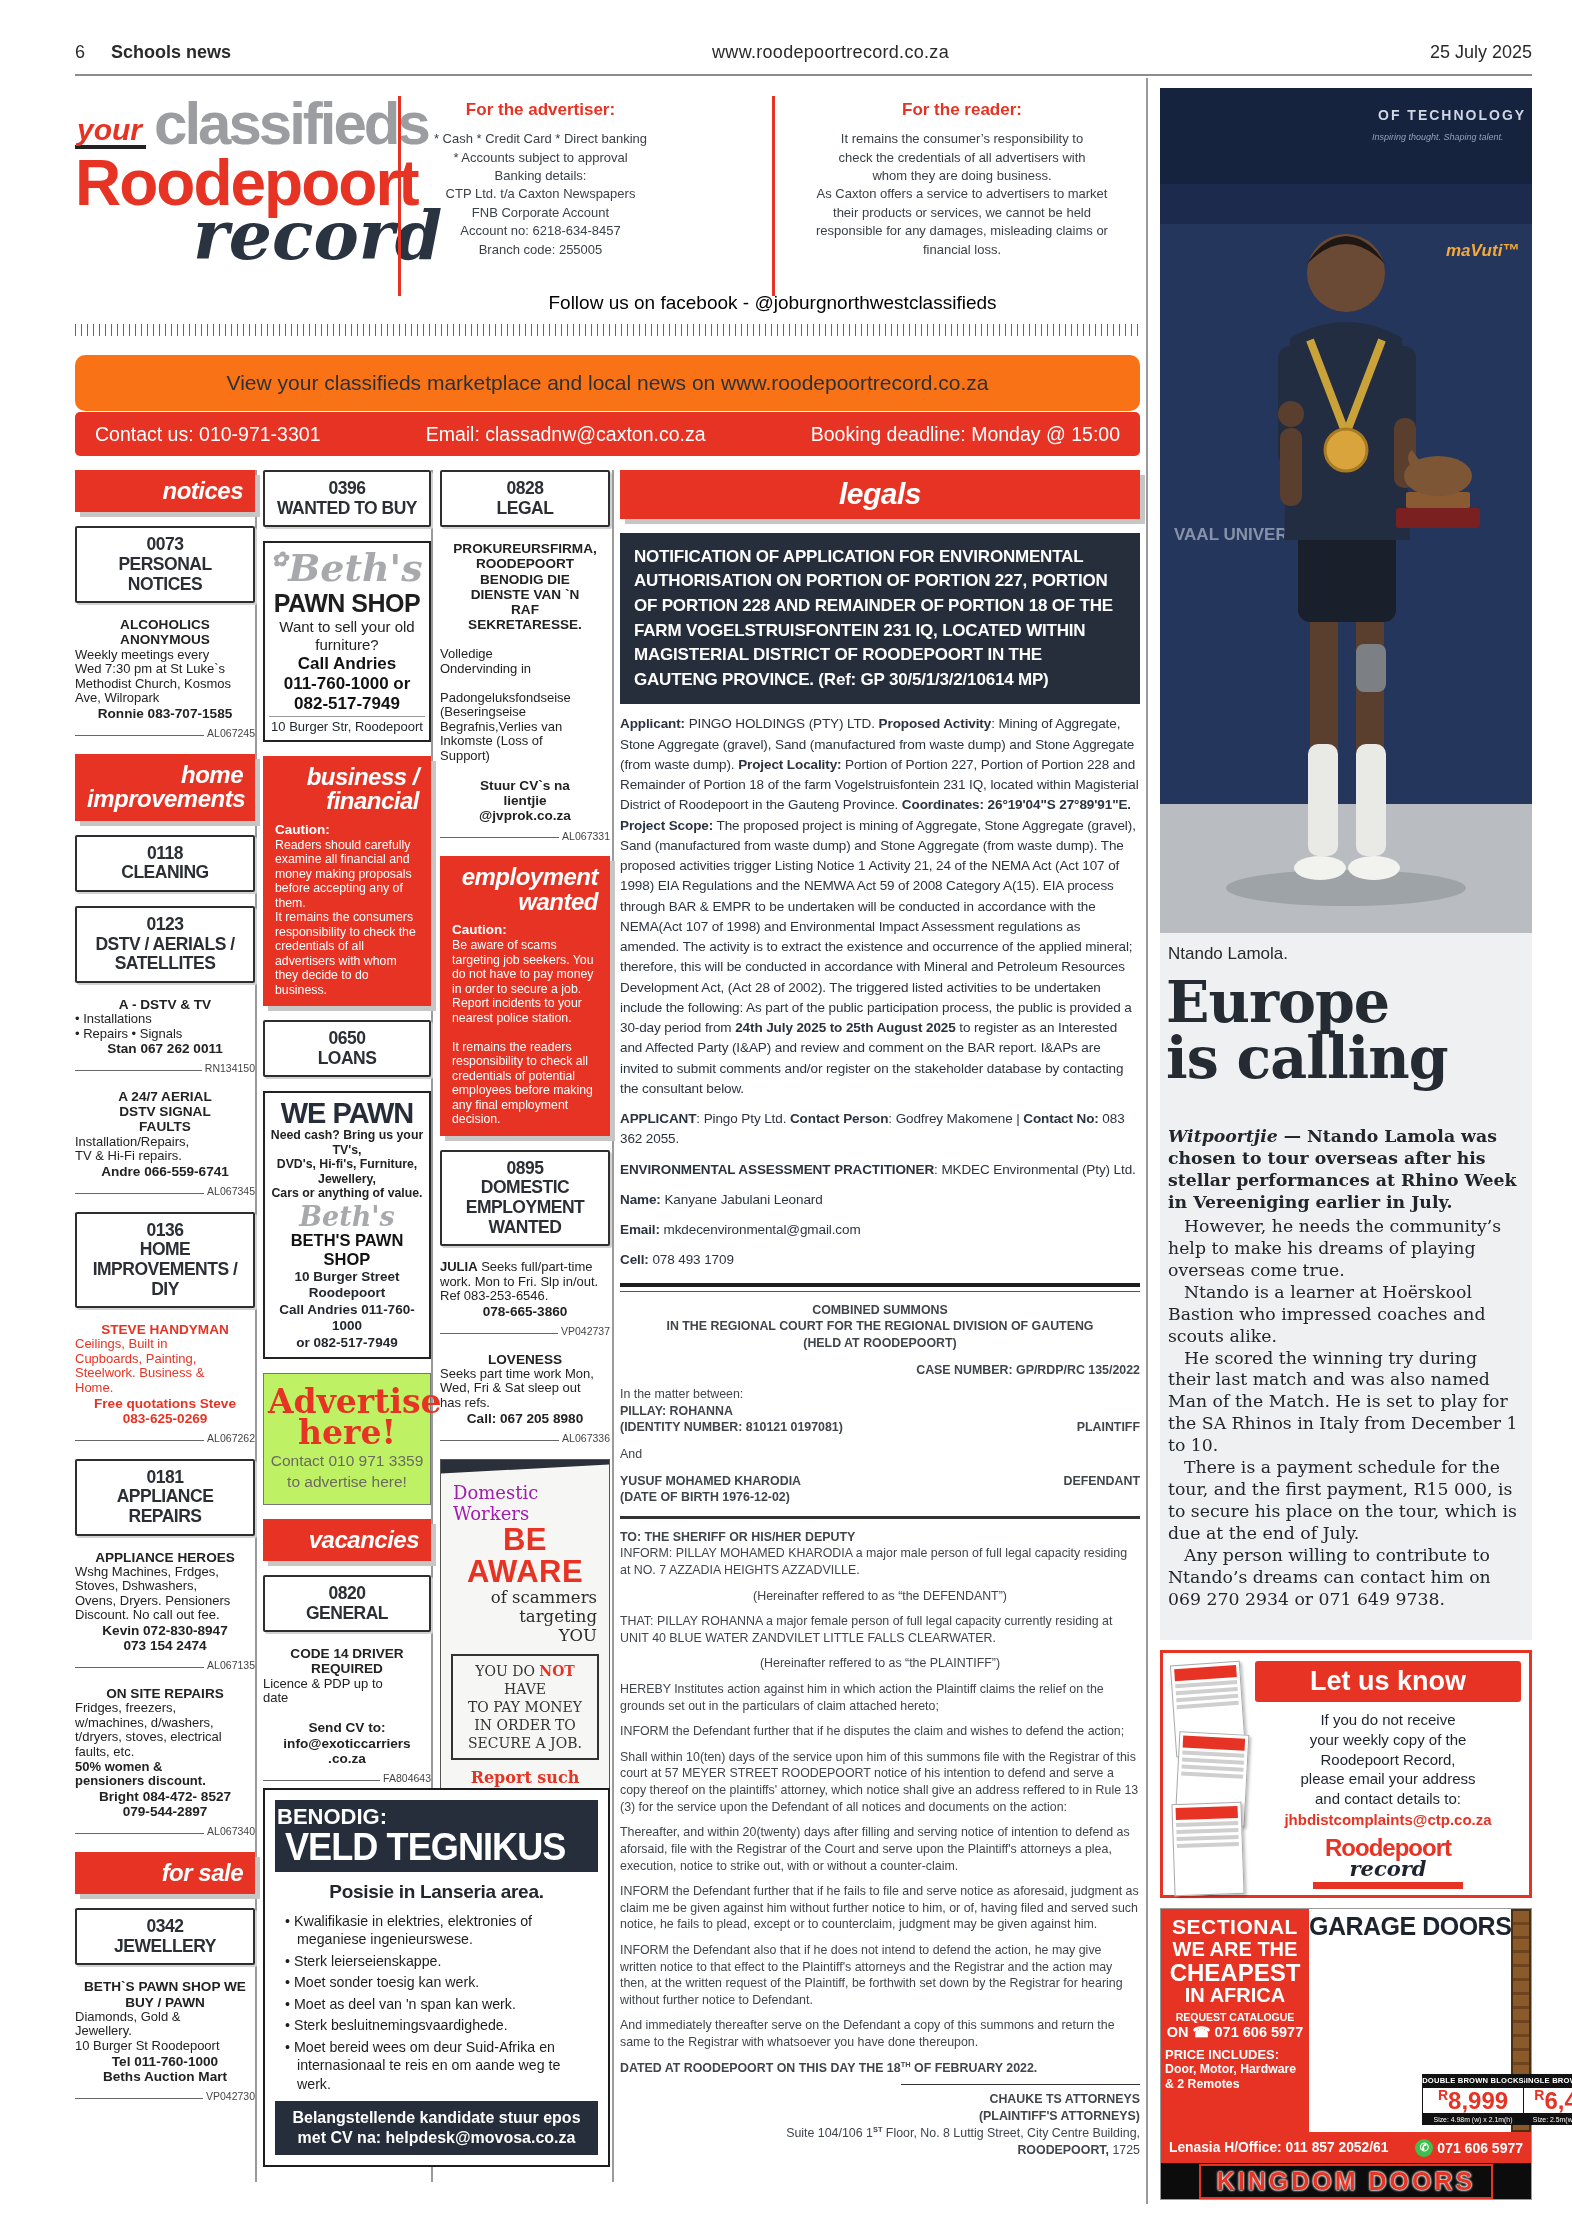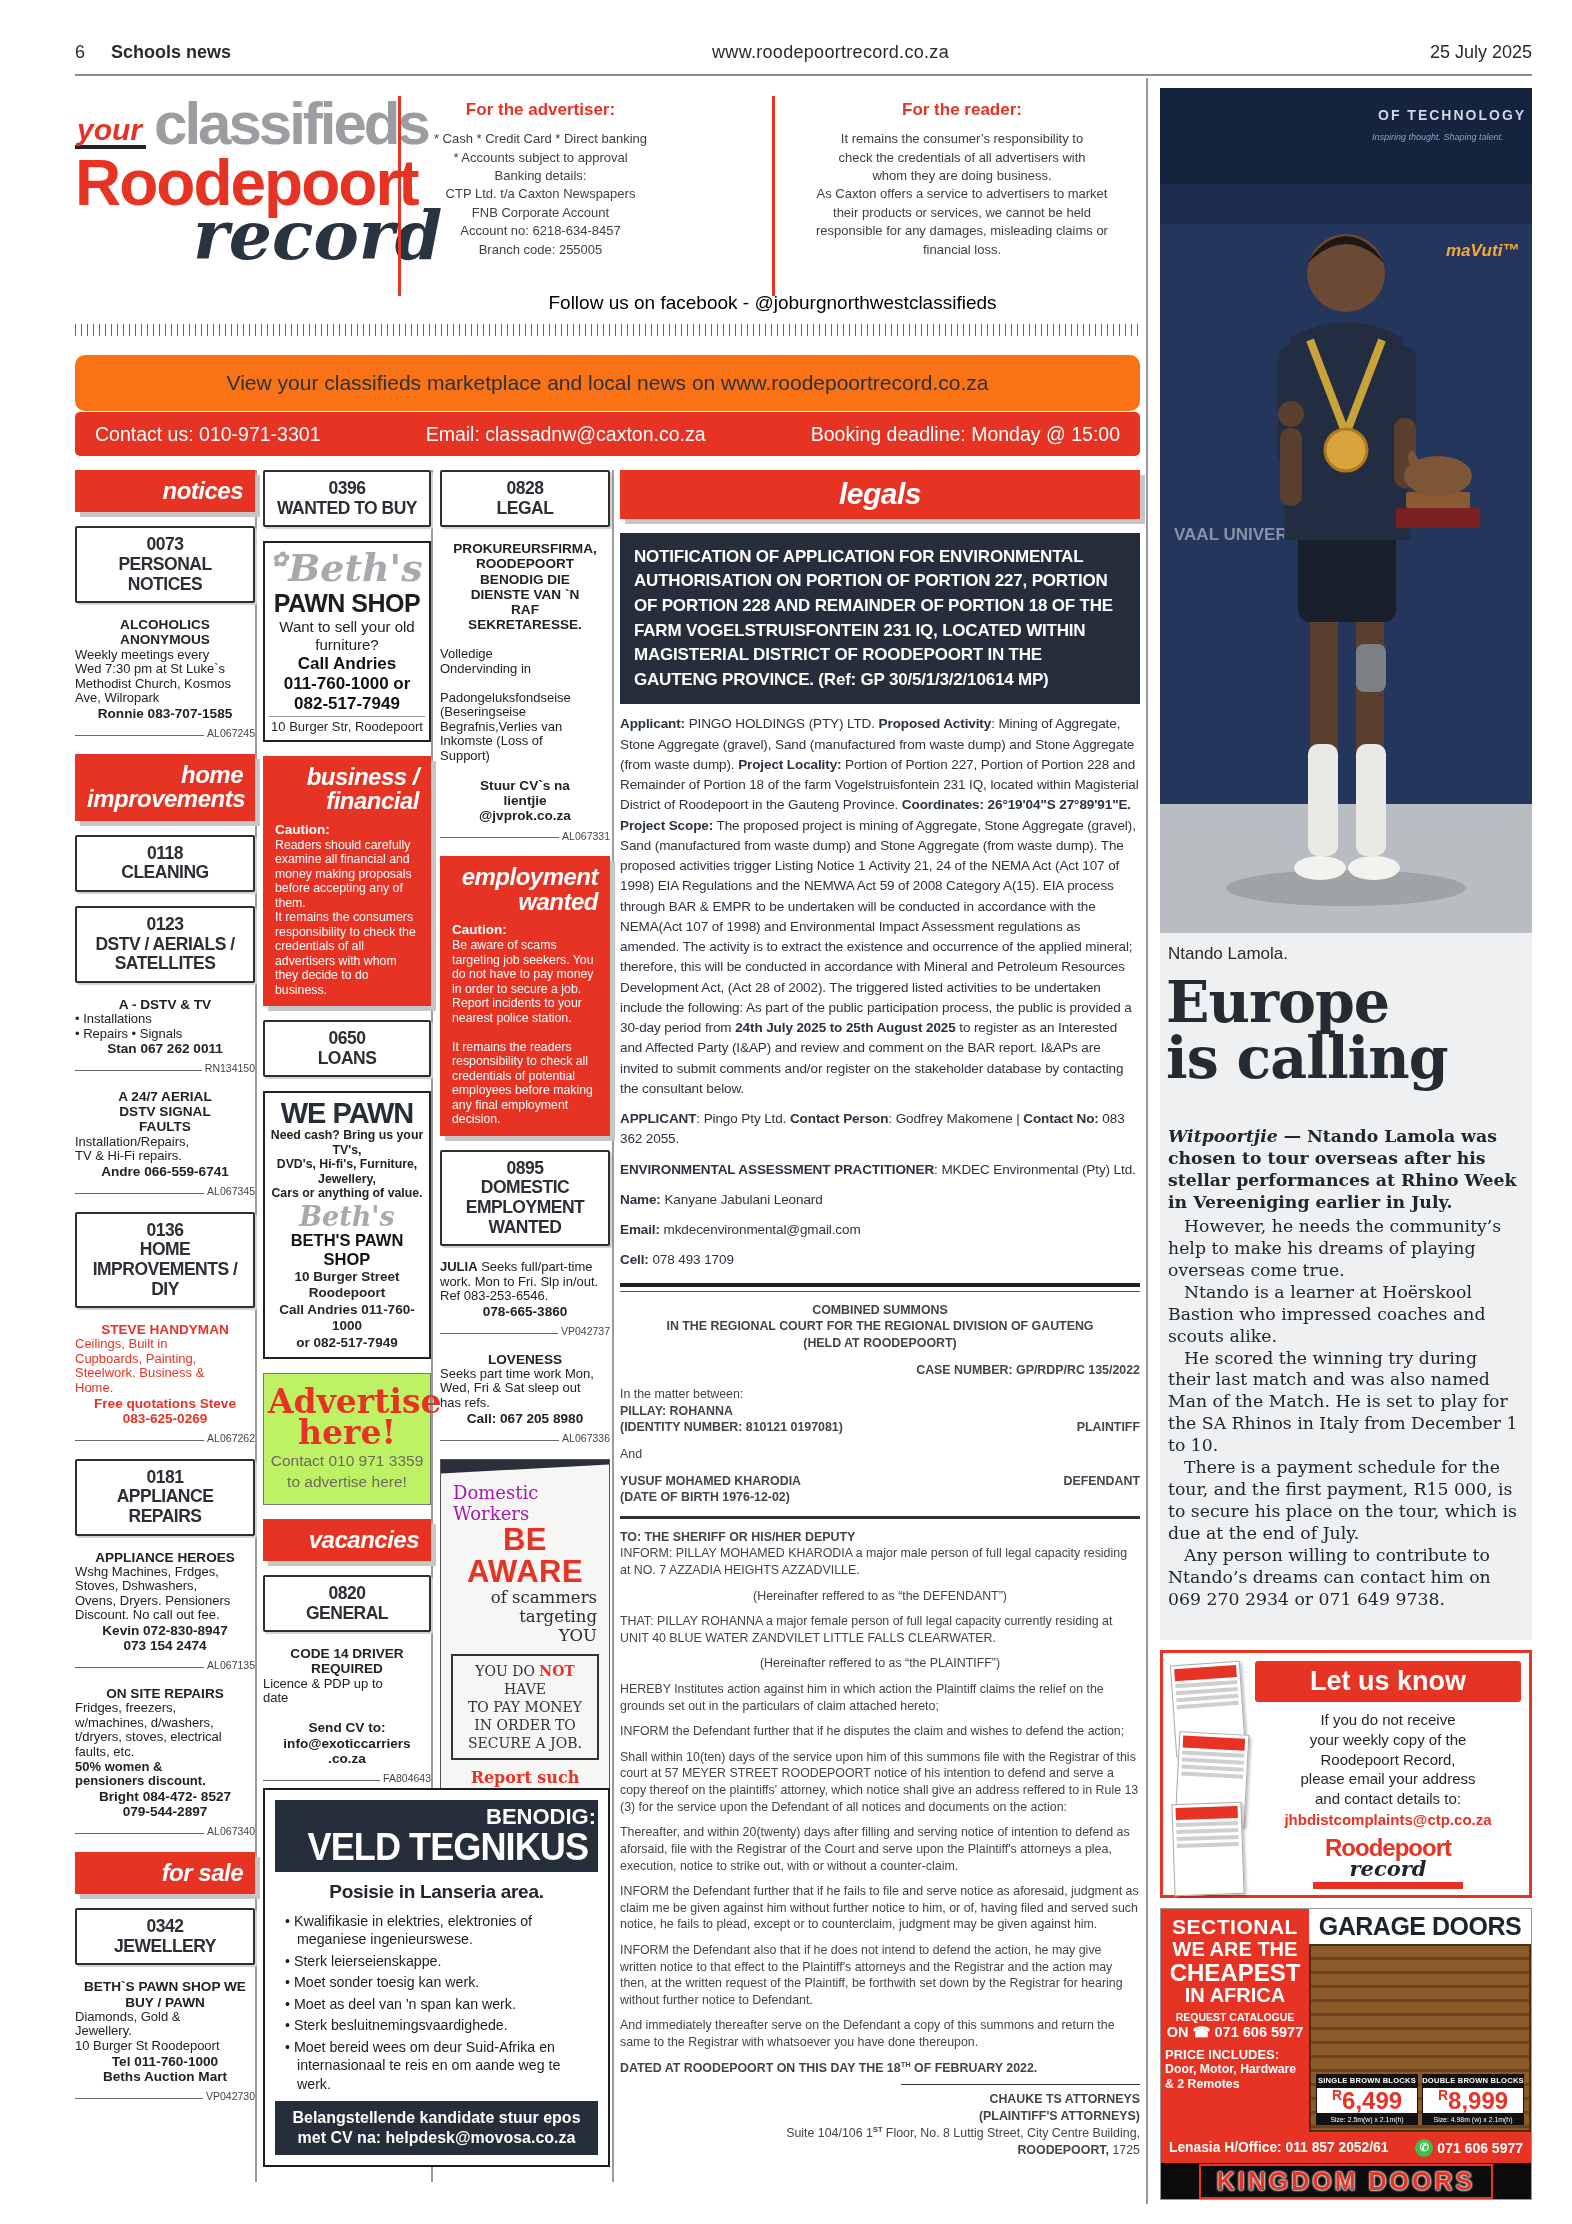--- a/index.html
+++ b/index.html
@@ -102,21 +102,21 @@
   .beaware::before{content:"";position:absolute;top:0;left:0;right:0;height:14px;background:#2a2f3a;clip-path:polygon(0 0,100% 0,100% 35%,0 100%)}
   .beaware::after{content:"";position:absolute;bottom:0;left:0;right:0;height:14px;background:#2a2f3a;clip-path:polygon(0 0,100% 65%,100% 100%,0 100%)}
   .bw-top{font-family:"DejaVu Serif",serif;font-size:18px;color:#a21caf;text-align:left;padding-left:4px}
   .bw-big{font-weight:800;font-size:31px;letter-spacing:.5px;color:var(--red);line-height:1.05}
   .bw-sub{font-family:"DejaVu Serif",serif;font-size:16.5px;color:#2b2b2b;text-align:right;padding-right:4px;line-height:1.15}
   .bw-box{border:2px solid #333;margin:8px 2px;padding:6px 2px;font-family:"DejaVu Serif",serif;font-size:14px;line-height:1.3;color:#333}
   .bw-report{font-family:"DejaVu Serif",serif;font-weight:bold;font-size:16px;color:var(--red);line-height:1.25}
 
   
   .veld{left:263px;top:1788px;width:347px;border:2px solid #1d1d1d;background:#fff;padding:10px}
-  .veld-band{background:var(--navy);color:#fff;text-align:right;padding:6px 2px;line-height:1}
+  .veld-band{background:var(--navy);color:#fff;text-align:left;padding:6px 2px;line-height:1}
   .veld-band-1{font-weight:800;font-size:22px}
   .veld-band-2{font-weight:800;font-size:38px;letter-spacing:-1px;transform:scaleX(.95)}
   .veld-sub{font-weight:800;font-size:19px;text-align:center;margin:9px 0;letter-spacing:-.3px}
   .veld-bullets{font-size:14.2px;line-height:1.3;color:#1d1d1d}
   .veld-bullets div{padding-left:22px;text-indent:-12px;margin-bottom:3px}
   .veld-bullets div::before{content:"•  "}
   .veld-foot{background:var(--navy);color:#fff;text-align:center;font-weight:800;font-size:16px;line-height:1.25;padding:7px 2px;margin-top:8px}
 
   
   .legals{left:620px;top:470px;width:520px;display:flex;flex-direction:column}
@@ -168,21 +168,21 @@
   .garage{left:1160px;top:1908px;width:372px;height:292px;display:flex;flex-direction:column;border:1px solid #999}
   .gar-main{display:flex;flex:1}
   .gar-left{width:148px;background:var(--red);color:#fff;text-align:center;padding:6px 4px;display:flex;flex-direction:column}
   .gl-1{font-weight:800;font-size:21px;letter-spacing:.5px}
   .gl-2{font-weight:800;font-size:20px;line-height:1.05}
   .gl-2.big{font-size:24px}
   .gl-cat{font-weight:bold;font-size:10.5px;margin-top:5px;line-height:1.2}
   .gl-phone{font-weight:800;font-size:14.5px;display:flex;align-items:center;justify-content:center;gap:4px}
   .gl-inc-head{font-weight:800;font-size:13px;margin-top:7px;text-align:left}
   .gl-inc{font-weight:bold;font-size:12.3px;text-align:left;line-height:1.2}
-  .gar-right{flex:1;display:flex;flex-direction:column;background:#fff}
+  .gar-right{flex:1;display:flex;flex-direction:row;background:#fff}
   .gr-title{font-weight:800;font-size:25px;letter-spacing:-.5px;color:#1d242e;text-align:center;padding:3px 0}
   .gr-door{position:relative;flex:1;background:repeating-linear-gradient(180deg,#8a5a2b 0 11px,#6e431d 11px 14px);border:2px solid #4a2f13}
   .price-tag{position:absolute;bottom:5px;width:102px;text-align:center}
   .price-tag.p1{left:5px}
   .price-tag.p2{right:5px}
   .pt-label{background:#111;color:#fff;font-weight:bold;font-size:7.6px;padding:2px 0;letter-spacing:.2px}
   .pt-price{background:#fff;color:var(--red);font-weight:800;font-size:24px;border:1px solid #111;line-height:1.05}
   .pt-price .r{font-size:14px;vertical-align:super}
   .pt-size{background:#111;color:#fff;font-size:6.9px;padding:2px 0}
   .gar-redbar{height:31px;background:var(--red);display:flex;align-items:center;justify-content:space-between;padding:0 8px;color:#fff}

